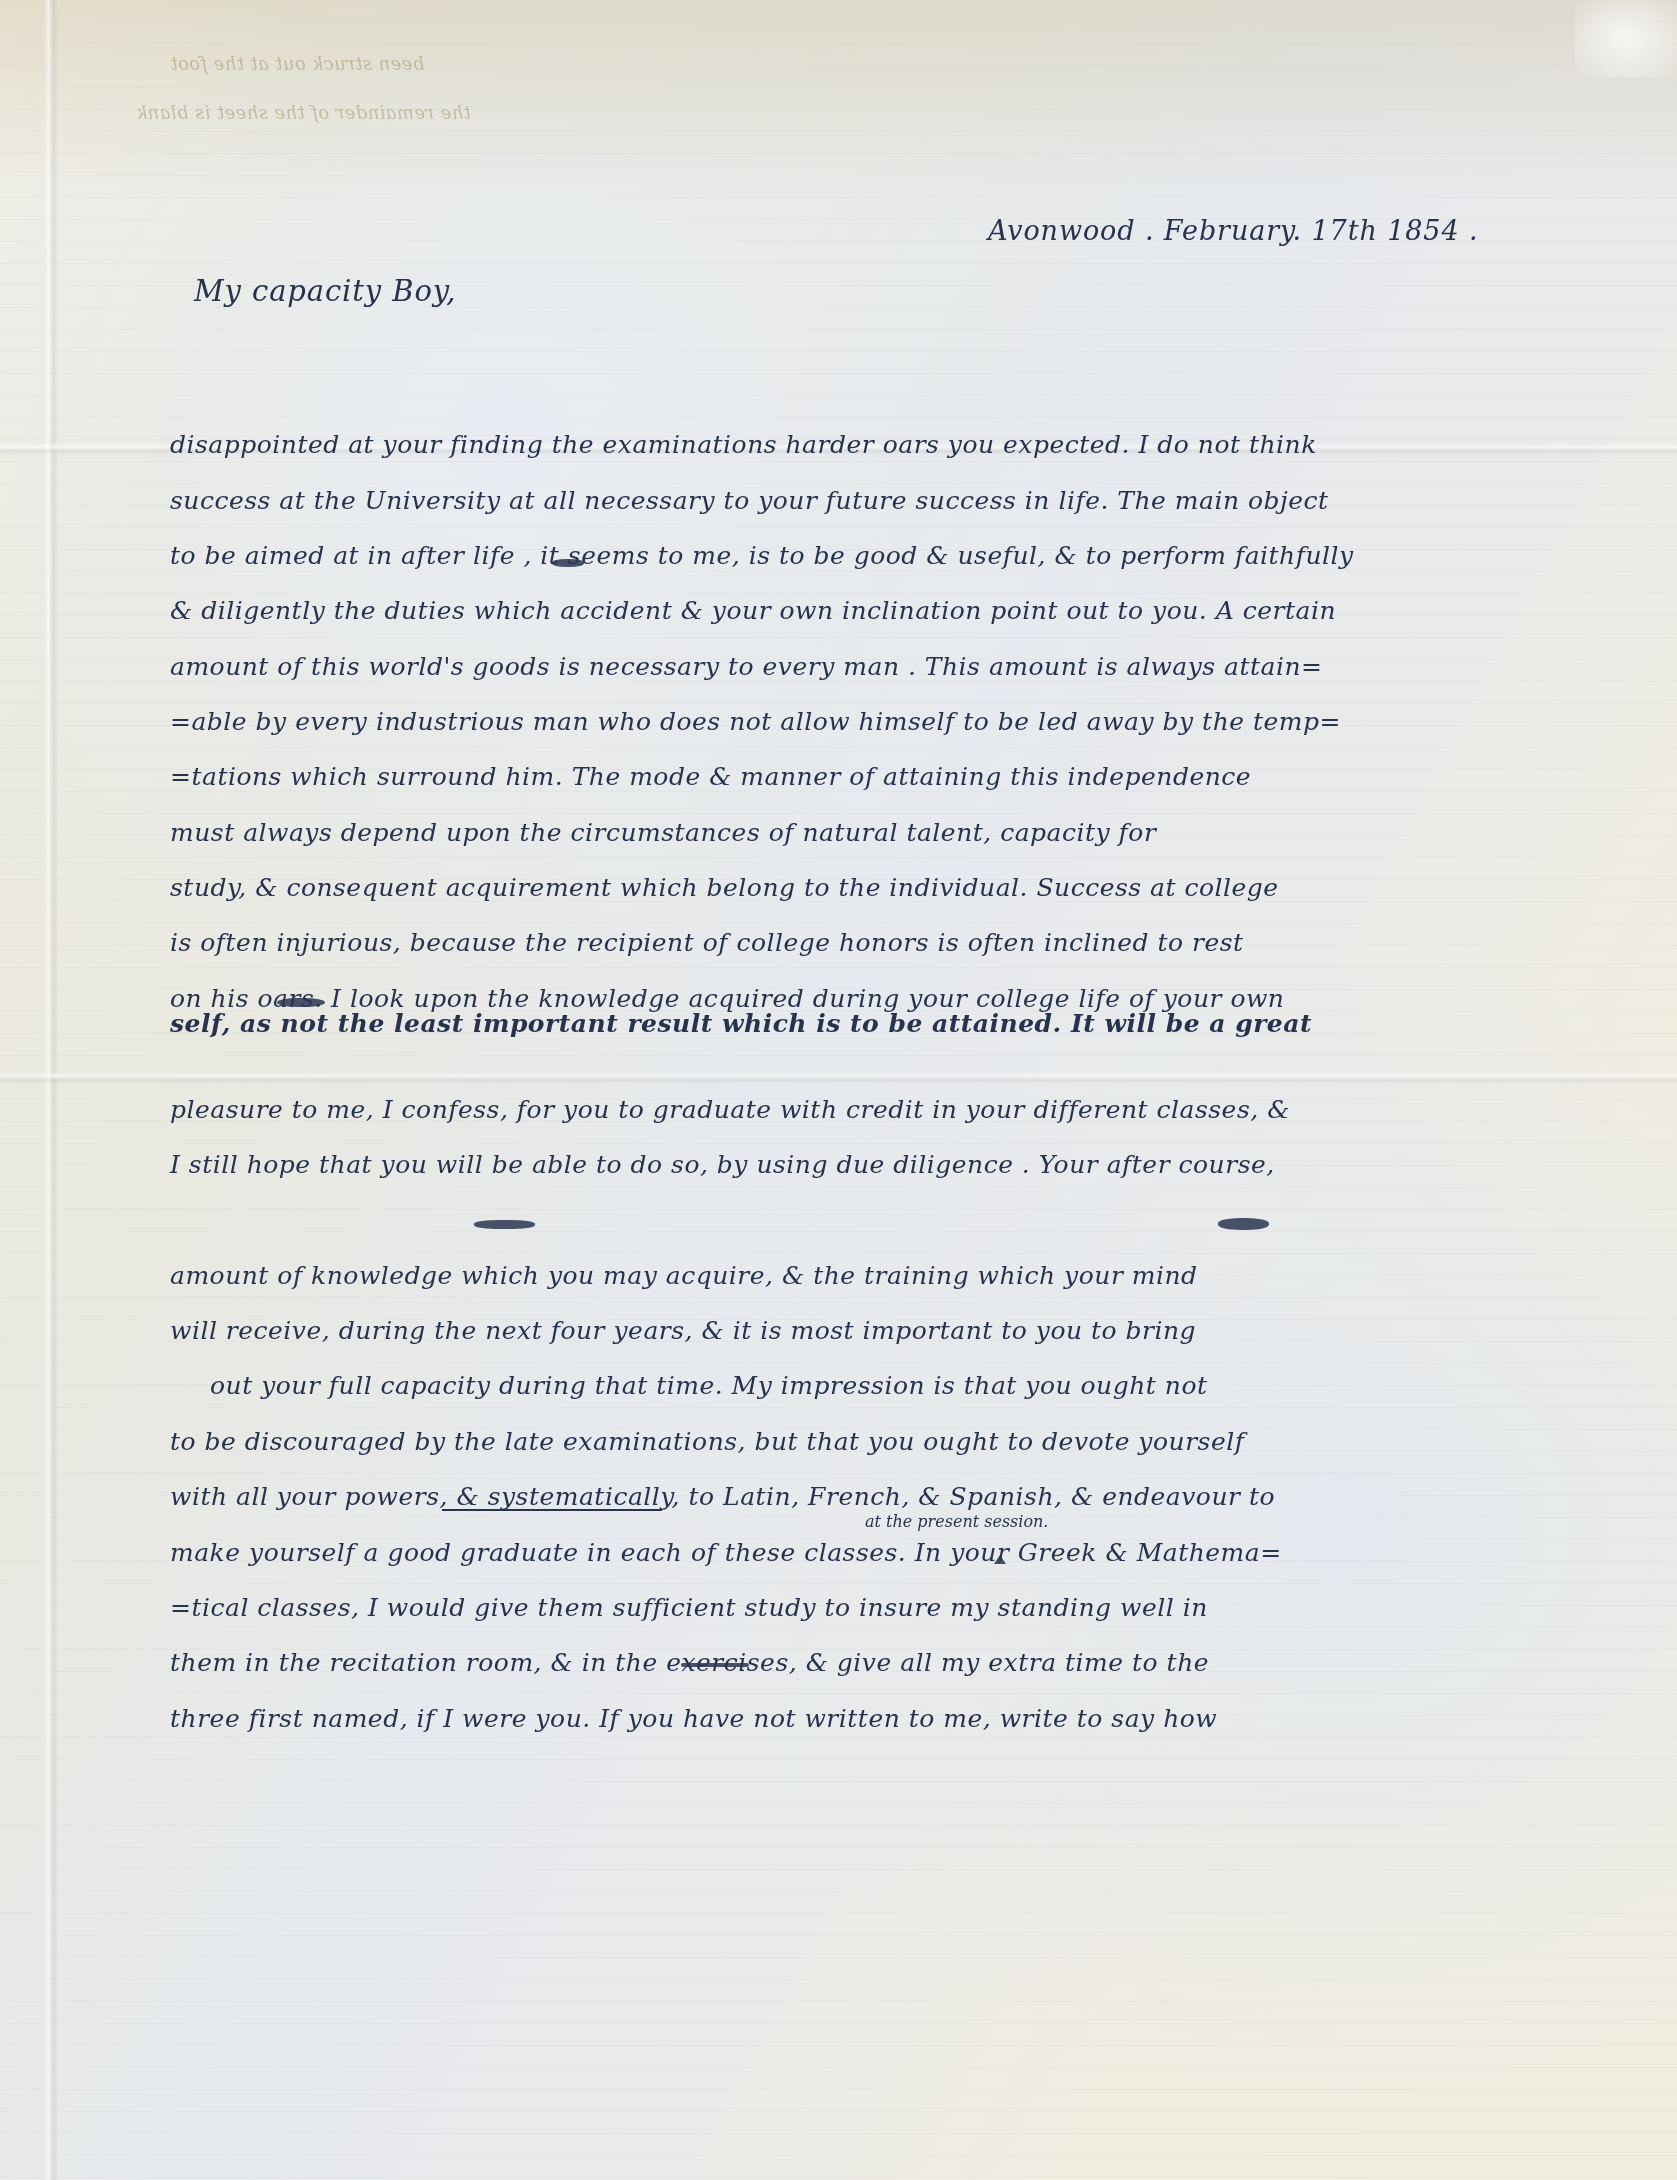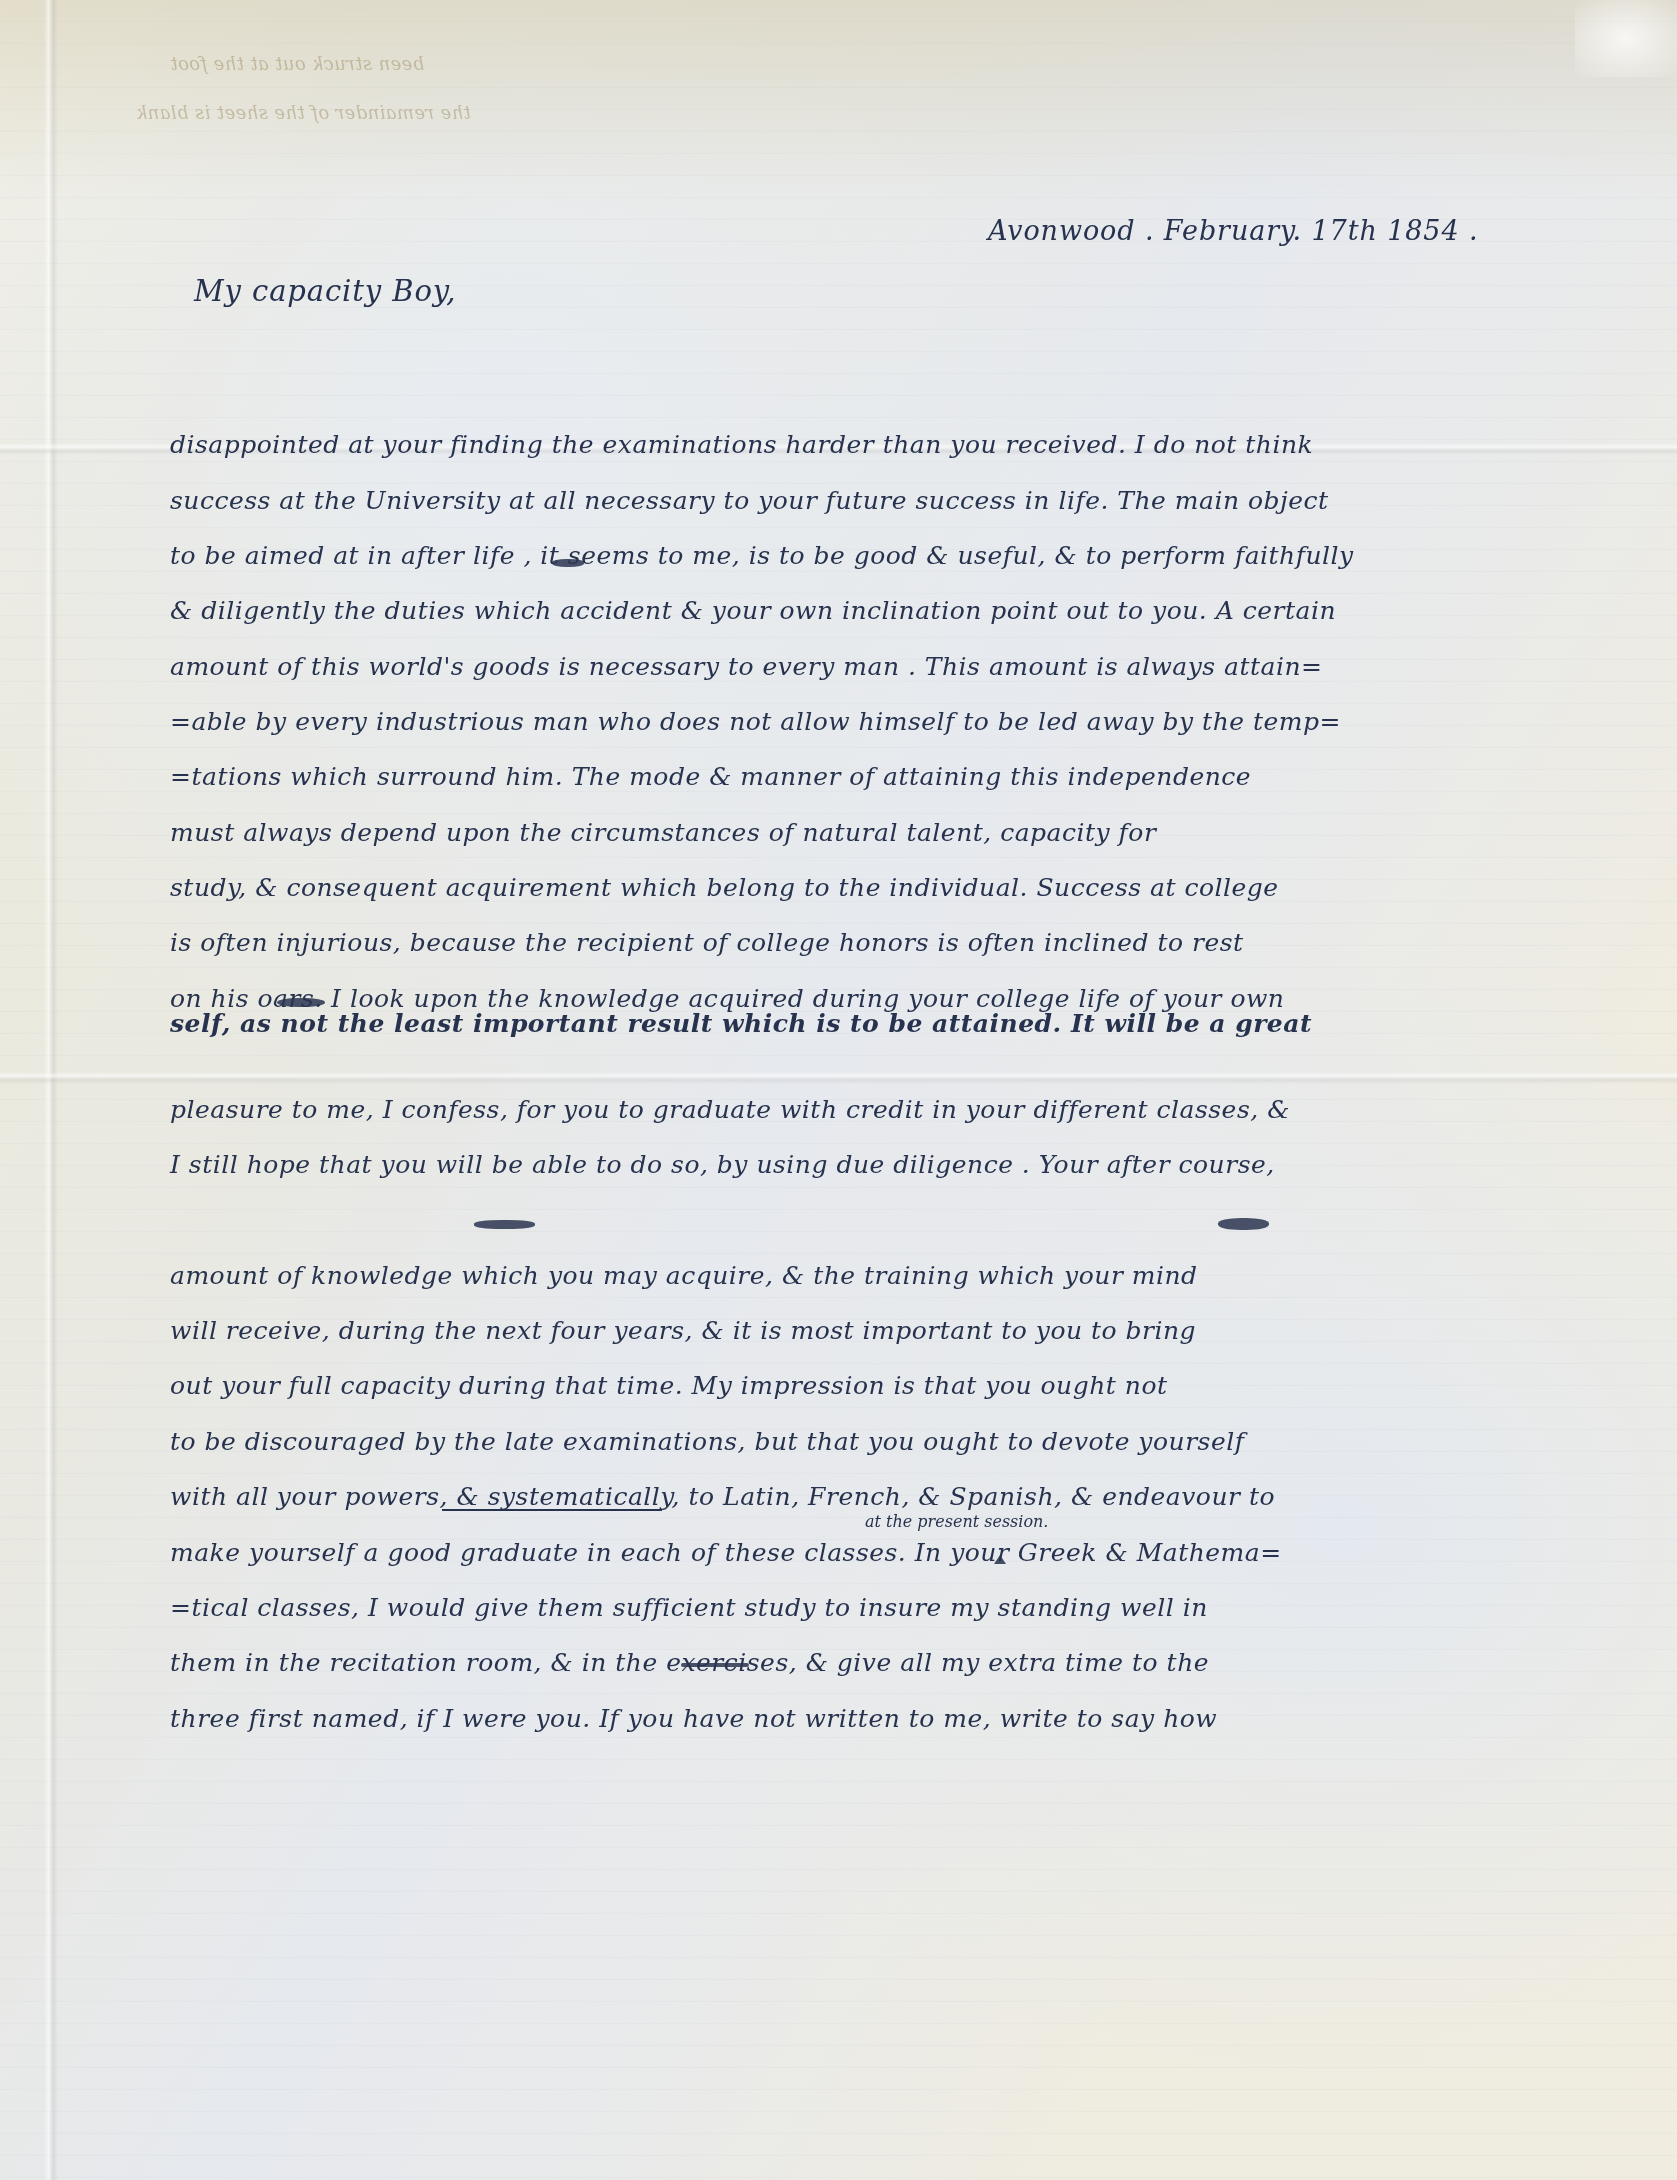--- a/index.html
+++ b/index.html
@@ -131,37 +131,37 @@
 
   <div class="fold-v" style="left:44px;"></div>
   <div class="fold-h" style="top:443px;"></div>
   <div class="fold-h" style="top:1072px;"></div>
   <div class="corner-wear" style="right:0; top:0;"></div>
 
   <div class="ink datum">Avonwood . February. 17th 1854 .</div>
 
   <div class="ink salutation">My capacity Boy,</div>
 
-  <div class="ink body-line" style="top:430px;">disappointed at your finding the examinations harder than you received.  I do not think</div>
+  <div class="ink body-line" style="top:430px;">disappointed at your finding the examinations harder oars you expected.  I do not think</div>
   <div class="ink body-line" style="top:486px;">success at the University at all necessary to your future success in life. The main object</div>
   <div class="ink body-line" style="top:541px;">to be aimed at in after life , it seems to me, is to be good &amp; useful, &amp; to perform faithfully</div>
   <div class="ink body-line" style="top:596px;">&amp; diligently the duties which accident  &amp; your own inclination point out to you.  A certain</div>
   <div class="ink body-line" style="top:652px;">amount of this world's goods is necessary to every man .  This amount is always attain=</div>
   <div class="ink body-line" style="top:707px;">=able by every industrious man who does not allow himself to be led away by the temp=</div>
   <div class="ink body-line" style="top:762px;">=tations which surround him.   The mode &amp; manner of attaining this independence</div>
   <div class="ink body-line" style="top:818px;">must always depend upon the circumstances of natural talent, capacity for</div>
   <div class="ink body-line" style="top:873px;">study, &amp; consequent acquirement which belong to the individual.   Success at college</div>
   <div class="ink body-line" style="top:928px;">is often injurious, because the recipient of college honors is often inclined to rest</div>
   <div class="ink body-line" style="top:984px;">on his oars.  I look upon the knowledge acquired during your college life of your own</div>
   <div class="ink body-line" style="top:1009px;font-weight:bold;">self, as not the least important result which is to be attained.    It will be a great</div>
   <div class="ink body-line" style="top:1095px;">pleasure to me, I confess, for you to graduate with credit in your different classes, &amp;</div>
   <div class="ink body-line" style="top:1150px;">I still hope that you will be able to do so, by using due diligence .   Your after course,</div>
   <div class="ink body-line" style="top:1261px;">amount of knowledge which you may acquire, &amp; the training which your mind</div>
   <div class="ink body-line" style="top:1316px;">will receive, during the next four years, &amp; it is most important to you to bring</div>
-  <div class="ink body-line" style="top:1371px;">out your full capacity during that time.    My impression is that you ought not</div>
+  <div class="ink body-line" style="top:1371px;margin-left:40px;">out your full capacity during that time.    My impression is that you ought not</div>
   <div class="ink body-line" style="top:1427px;">to be discouraged by the late examinations, but that you ought to devote yourself</div>
   <div class="ink body-line" style="top:1482px;">with all your powers, &amp; systematically, to Latin,  French, &amp; Spanish, &amp; endeavour to</div>
   <div class="ink body-line" style="top:1538px;">make yourself a good graduate in each of these classes.  In your Greek &amp; Mathema=</div>
   <div class="ink body-line" style="top:1593px;">=tical classes, I would give them sufficient study to insure my standing well in</div>
   <div class="ink body-line" style="top:1648px;">them in the recitation room, &amp;  in the exercises, &amp; give all my extra time to the</div>
   <div class="ink body-line" style="top:1704px;">three first named, if I were you.    If you have not written to me, write to say how</div>
 
   <div class="insert" style="left:865px; top:1512px;">at the present session.</div>
 
   <div style="position:absolute; left:442px; top:1509px; width:220px; height:1.7px; background:#26324e;"></div>

